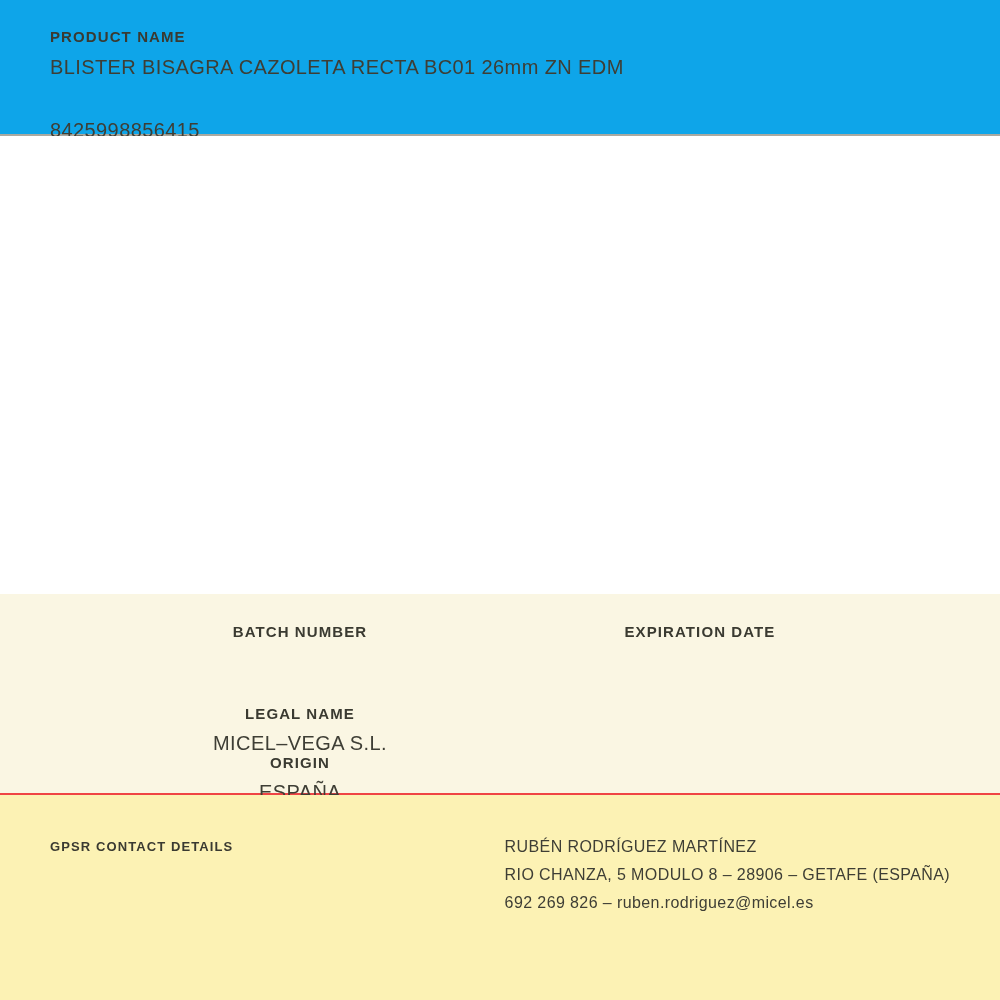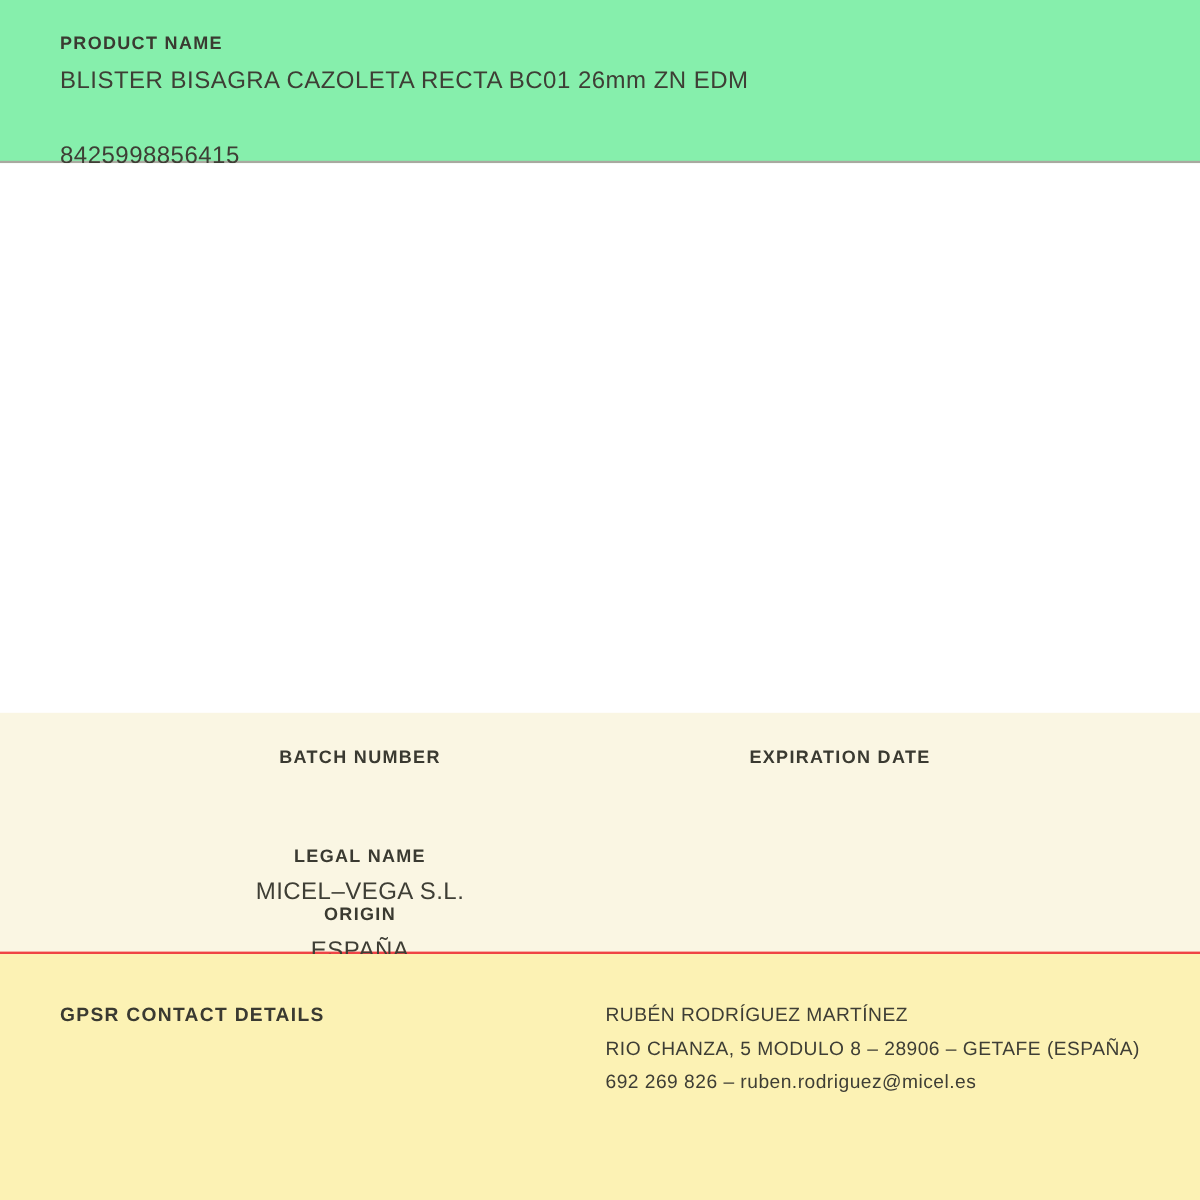--- a/index.html
+++ b/index.html
@@ -15,21 +15,21 @@
     height: 1000px;
     display: flex;
     flex-direction: column;
     overflow: hidden;
   }
 
   
   .product-section {
     box-sizing: border-box;
     height: 136px;
-    background: #86efac;
+    background: #0ea5e9;
     border-bottom: 2px solid #A9A9A0;
     padding: 27px 50px 0 50px;
   }
   .field-label {
     font-size: 15px;
     font-weight: 700;
     letter-spacing: 1.1px;
     line-height: 19px;
     color: #3A3A31;
   }
@@ -71,21 +71,21 @@
   .gpsr-section {
     box-sizing: border-box;
     flex: 1;
     background: #FCF2B4;
     padding: 38px 50px 0 50px;
     display: flex;
     justify-content: space-between;
     align-items: flex-start;
   }
   .gpsr-heading {
-    font-size: 16px;
+    font-size: 13px;
     font-weight: 700;
     letter-spacing: 1.1px;
     line-height: 28px;
     color: #3A3A31;
   }
   .contact-block {
     text-align: left;
     font-size: 16px;
     font-weight: 400;
     letter-spacing: 0.4px;

